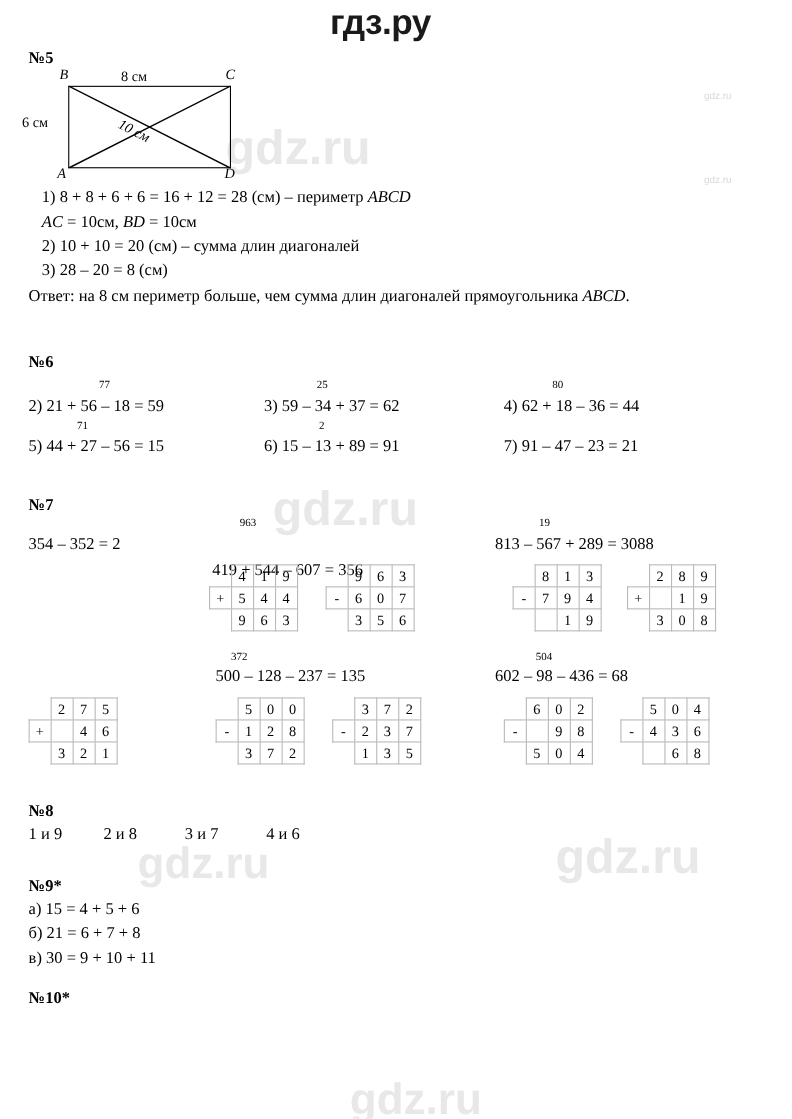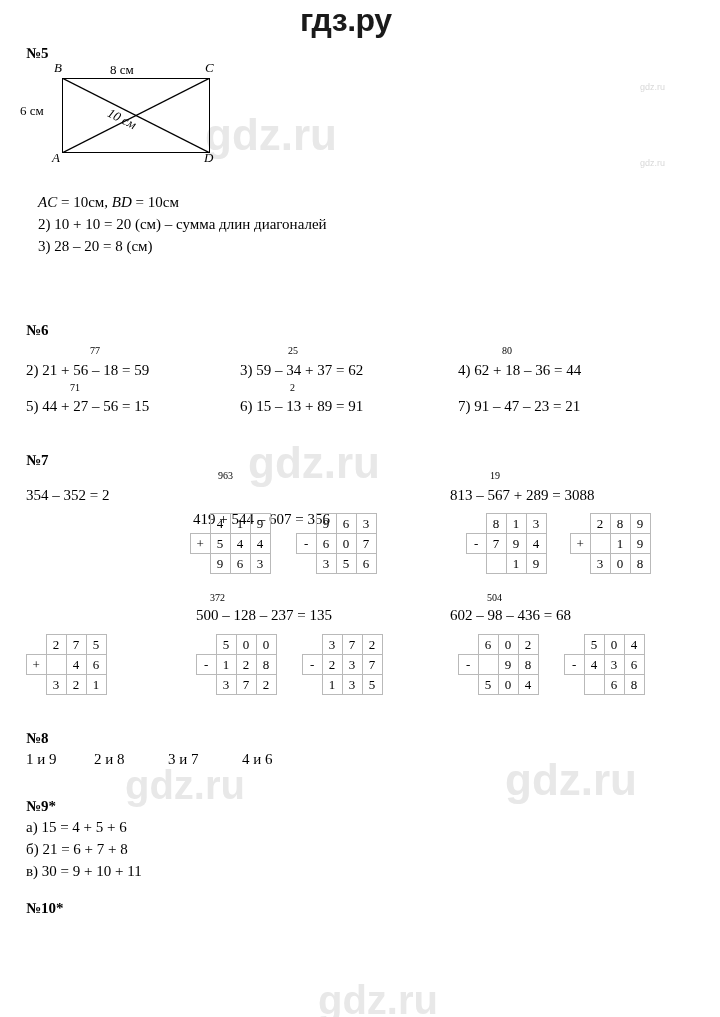--- a/index.html
+++ b/index.html
@@ -88,25 +88,31 @@
     </svg>
   </div>
   <div class="lbl abs" style="left:54px;top:60px;">B</div>
   <div class="lbl abs" style="left:205px;top:60px;">C</div>
   <div class="lbl abs" style="left:52px;top:150px;">A</div>
   <div class="lbl abs" style="left:204px;top:150px;">D</div>
   <div class="dim abs" style="left:110px;top:62px;">8 см</div>
   <div class="dim abs" style="left:20px;top:103px;">6 см</div>
   <div class="dim abs ital" style="left:112px;top:105px;transform:rotate(27deg);transform-origin:left top;">10 см</div>
 
+  <div class="txt abs" style="left:38px;top:172px;">
+    <span>1) 8 + 8 + 6 + 6 = 16 + 12 = 28 (см) – периметр <i>ABCD</i></span>
+  </div>
   <div class="txt abs" style="left:38px;top:194px;">
     <span><i>AC</i> = 10см, <i>BD</i> = 10см</span>
   </div>
   <div class="txt abs" style="left:38px;top:216px;">2) 10 + 10 = 20 (см) – сумма длин диагоналей</div>
   <div class="txt abs" style="left:38px;top:238px;">3) 28 – 20 = 8 (см)</div>
+  <div class="txt abs" style="left:26px;top:262px;width:670px;">
+    Ответ: на 8 см периметр больше, чем сумма длин диагоналей прямоугольника <i>ABCD</i>.
+  </div>
 
   <div class="task-num abs" style="left:26px;top:322px;">№6</div>
 
   <div class="carry abs" style="left:70px;top:345px;margin-left:20px;">77</div>
   <div class="txt abs" style="left:26px;top:362px;">2) 21 + 56 – 18 = 59</div>
 
   <div class="carry abs" style="left:288px;top:345px;">25</div>
   <div class="txt abs" style="left:240px;top:362px;">3) 59 – 34 + 37 = 62</div>
 
   <div class="carry abs" style="left:502px;top:345px;">80</div>

